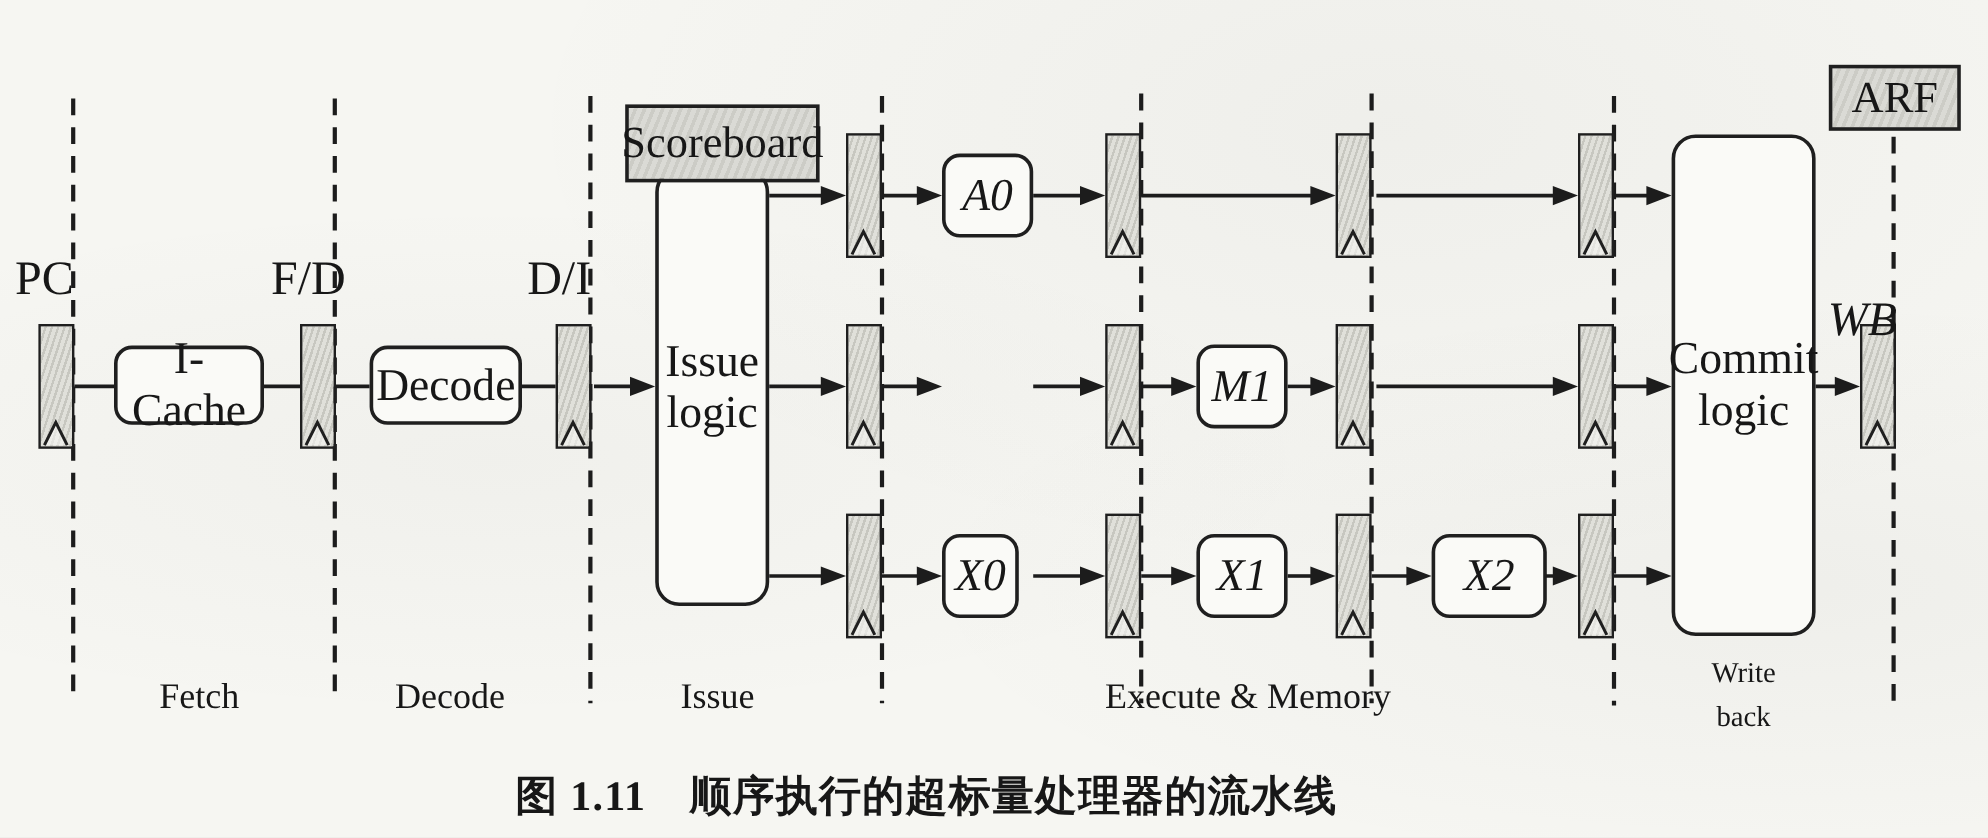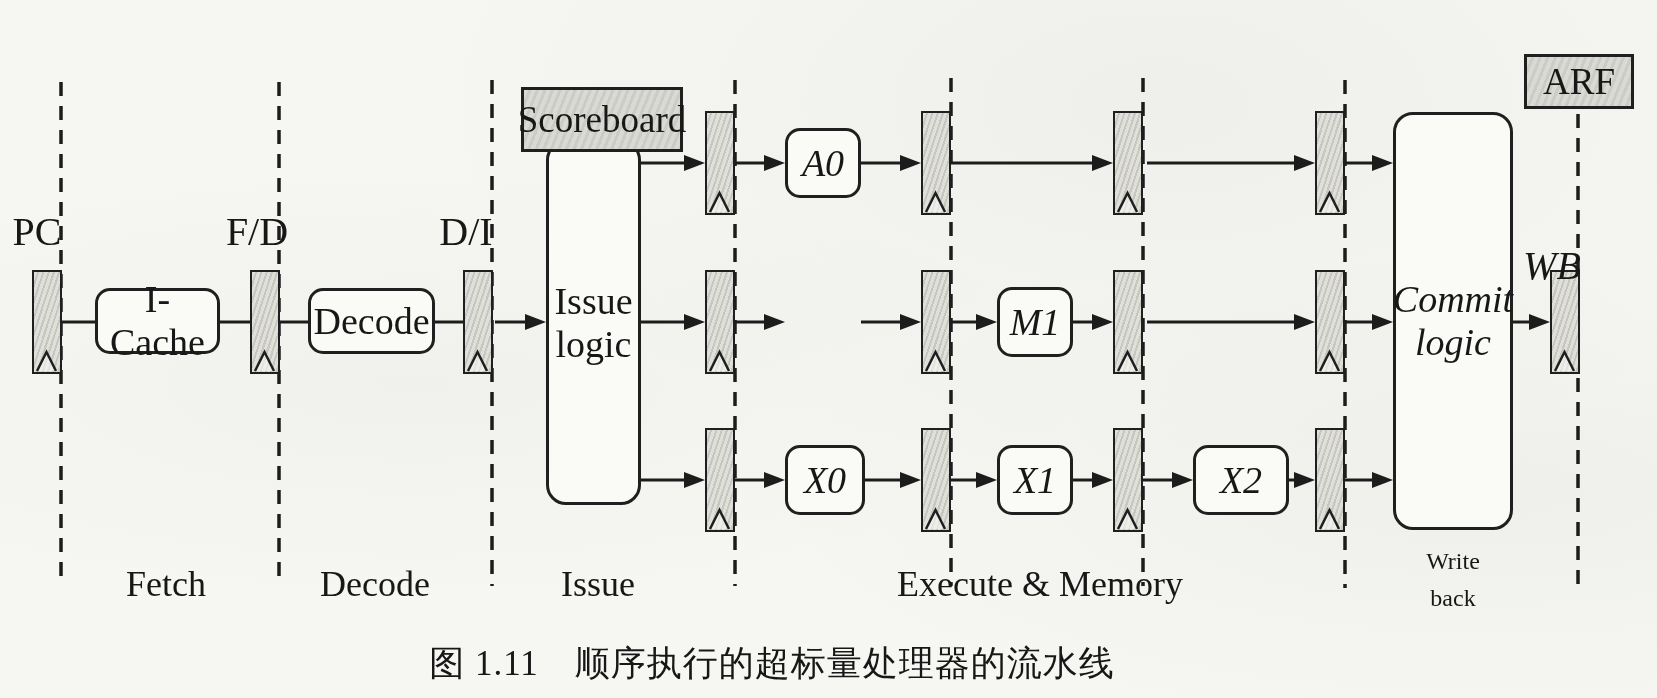--- a/index.html
+++ b/index.html
@@ -29,25 +29,25 @@
     display:flex; align-items:center; justify-content:center;
     font-size:37px;
   }
   .reg{
     position:absolute; box-sizing:border-box; width:30px; height:104px; z-index:2;
     border:2.5px solid #1f1f1f;
     background:repeating-linear-gradient(108deg,#e0e0da 0 3px,#c7c7c0 3px 5px);
   }
   .reg svg{position:absolute; left:0; bottom:0;}
   .reg-label{position:absolute; transform:translateX(-50%); z-index:3; font-size:40px; white-space:nowrap;}
-  .stage-label{position:absolute; transform:translateX(-50%); z-index:3; font-size:36px; white-space:nowrap; text-align:center; line-height:1.0;}
+  .stage-label{position:absolute; transform:translateX(-50%); z-index:3; font-size:30px; white-space:nowrap; text-align:center; line-height:1.0;}
   .stage-label.two-line{white-space:normal; line-height:37px; font-size:24px;}
   .caption{
     position:absolute; transform:translateX(-50%); z-index:3;
-    font-size:35px; font-weight:400; letter-spacing:1px; white-space:nowrap;
+    font-size:35px; font-weight:700; letter-spacing:1px; white-space:nowrap;
   }
 </style>
 </head>
 <body>
 
 <div class="canvas">
 
   <svg class="layer" id="conn-layer" width="1657" height="698" viewBox="0 0 1657 698">
       <line x1="61" y1="82" x2="61" y2="586" stroke="#1c1c1c" stroke-width="3.5" stroke-dasharray="14 10"></line>
       <line x1="279" y1="82" x2="279" y2="586" stroke="#1c1c1c" stroke-width="3.5" stroke-dasharray="14 10"></line>
@@ -124,33 +124,33 @@
 
   <div class="box" style="left:785px;top:128px;width:76px;height:70px;">
     <span class="unit-label">A0</span>
   </div>
 
 
   <div class="box" style="left:997px;top:287px;width:76px;height:70px;text-align:center;">
     <span class="unit-label">M1</span>
   </div>
 
-  <div class="box" style="left:785px;top:445px;width:80px;height:70px;">
+  <div class="box" style="left:785px;top:445px;width:64px;height:70px;">
     <span class="unit-label">X0</span>
   </div>
 
   <div class="box" style="left:997px;top:445px;width:76px;height:70px;">
     <span class="unit-label">X1</span>
   </div>
 
   <div class="box" style="left:1193px;top:445px;width:96px;height:70px;">
     <span class="unit-label">X2</span>
   </div>
 
-  <div class="box tall" style="left:1393px;top:112px;width:120px;height:418px;font-style:italic;">
+  <div class="box tall" style="left:1393px;top:112px;width:120px;height:418px;">
     <span>Commit</span>
     <span>logic</span>
   </div>
 
   <div class="tag" style="left:521px;top:43px;width:162px;height:65px;margin-top:44px;">
     <span>Scoreboard</span>
   </div>
 
   <div class="tag" style="left:1524px;top:34px;width:110px;height:55px;margin-top:20px;">
     <span>ARF</span>

